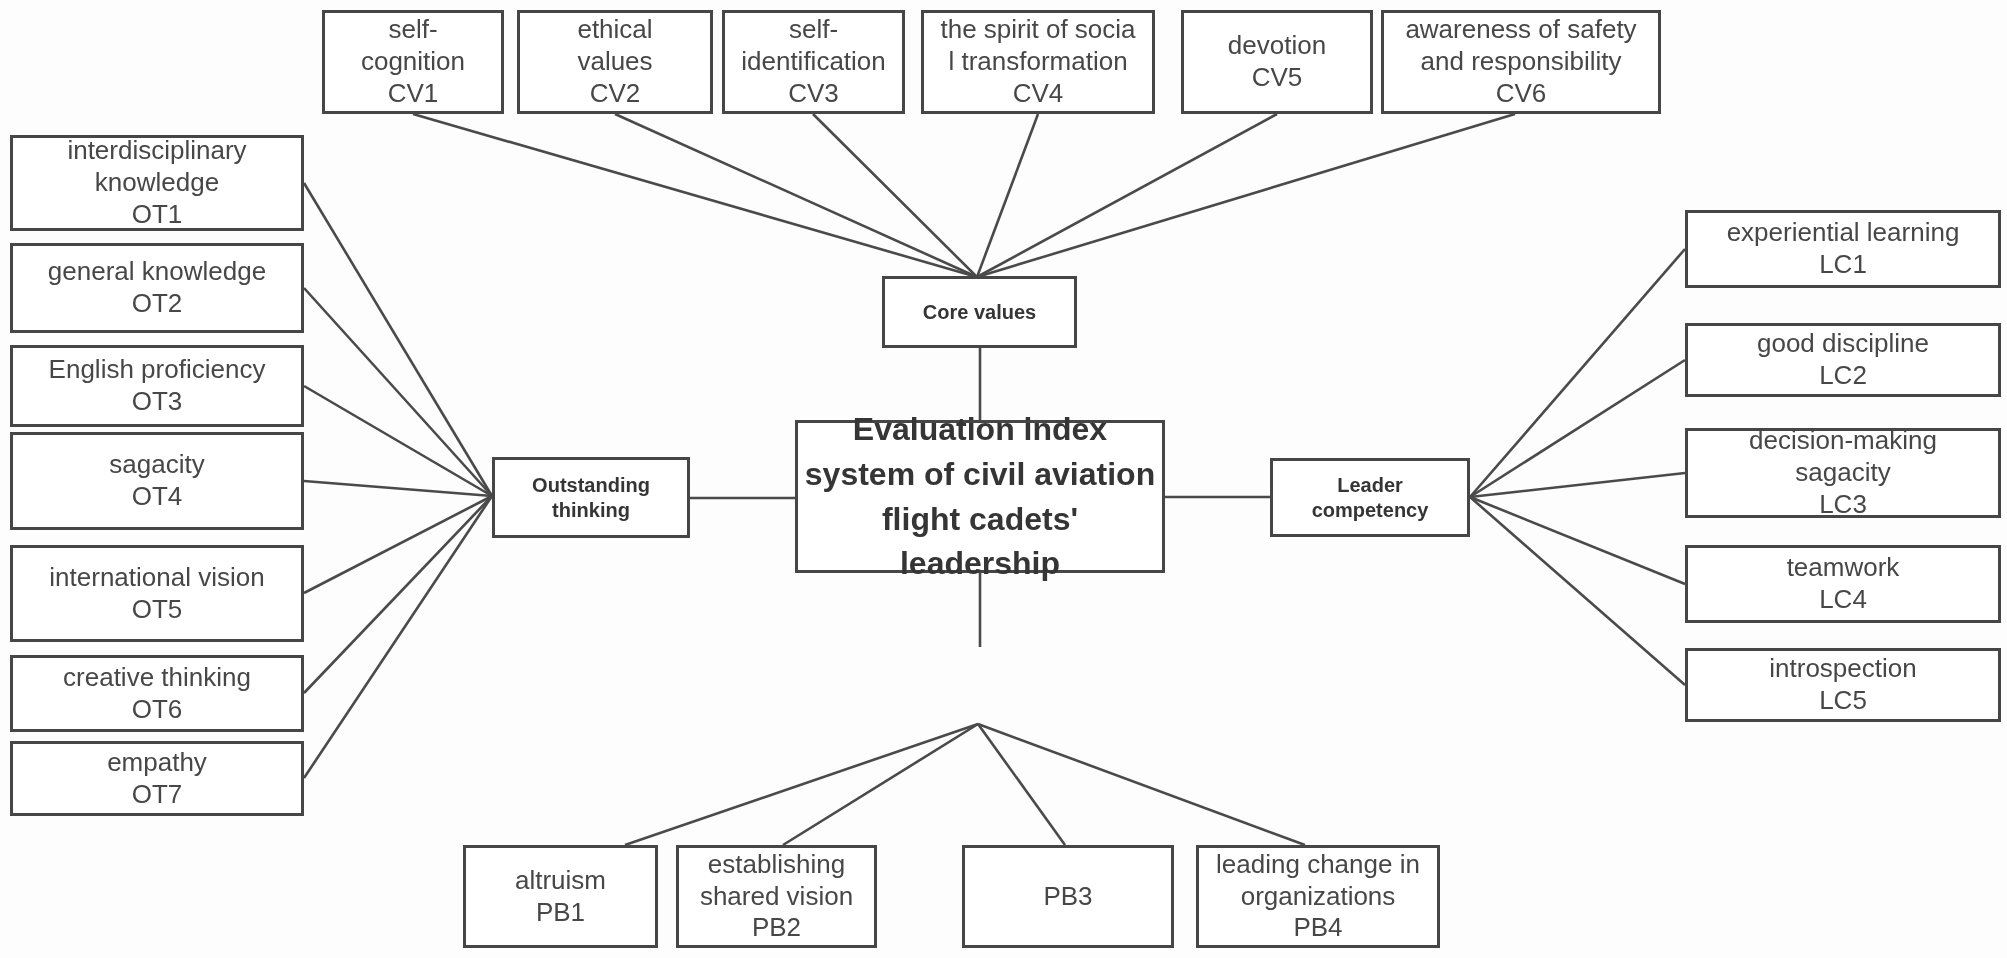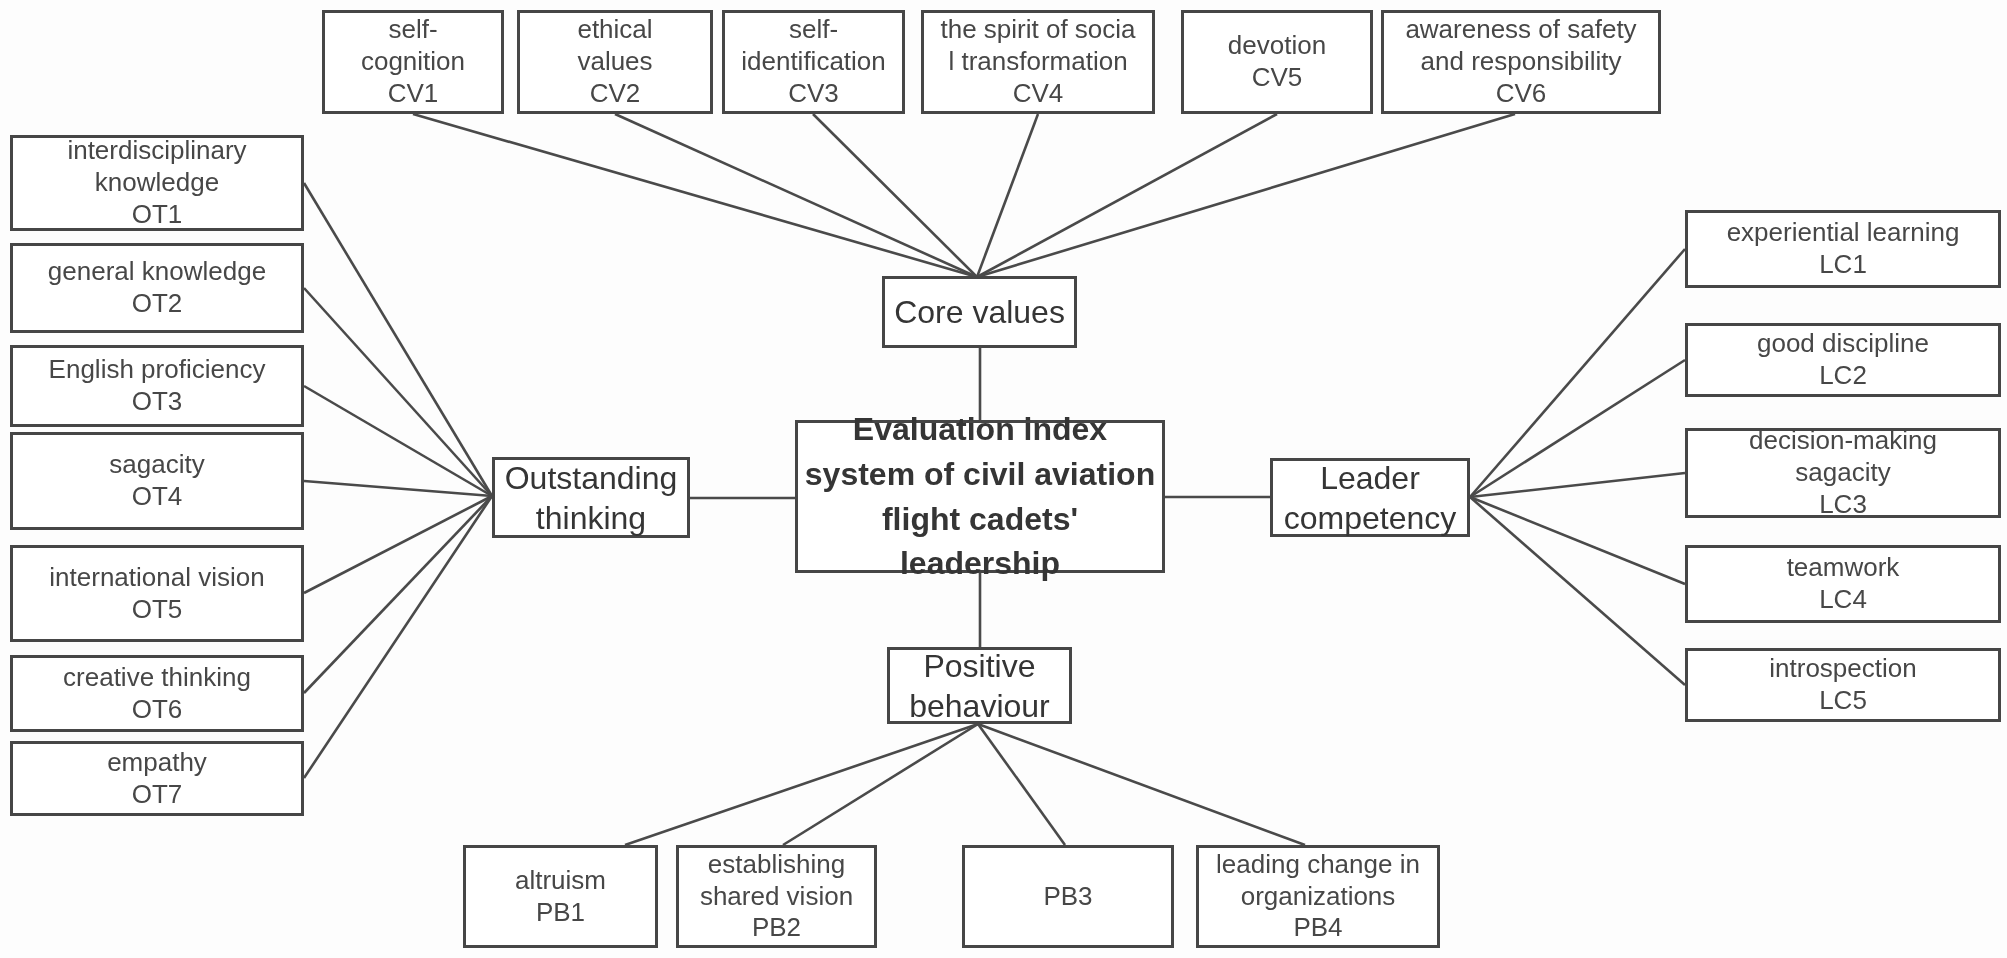--- a/index.html
+++ b/index.html
@@ -31,22 +31,22 @@
   .node .label{
     white-space:pre-line;
     font-size:26px;line-height:1.22;
     color:var(--text);
   }
   .node .code{
     font-size:26px;line-height:1.22;
     color:var(--text);
   }
   .node.branch .label{
-    font-weight:normal;
-    font-size:32px;line-height:1.25;
+    font-weight:bold;
+    font-size:20px;line-height:1.25;
     color:var(--emphasis);
   }
   .node.root .label{
     font-weight:bold;
     font-size:32px;line-height:1.4;
     color:var(--emphasis);
   }
 </style>
 </head>
 <body>
@@ -186,24 +186,20 @@
     <div class="label">Core values</div>
   </div>
   <div class="node branch" style="left:492px;top:457px;width:198px;height:81px">
     <div class="label">Outstanding
 thinking</div>
   </div>
   <div class="node branch" style="left:1270px;top:458px;width:200px;height:79px">
     <div class="label">Leader
 competency</div>
   </div>
-  <div class="node branch" style="left:887px;top:647px;width:185px;height:77px">
-    <div class="label">Positive
-behaviour</div>
-  </div>
 
   <div class="node root" style="left:795px;top:420px;width:370px;height:153px">
     <div class="label">Evaluation index
 system of civil aviation
 flight cadets' leadership</div>
   </div>
 
 </div>
 
 </body></html>

